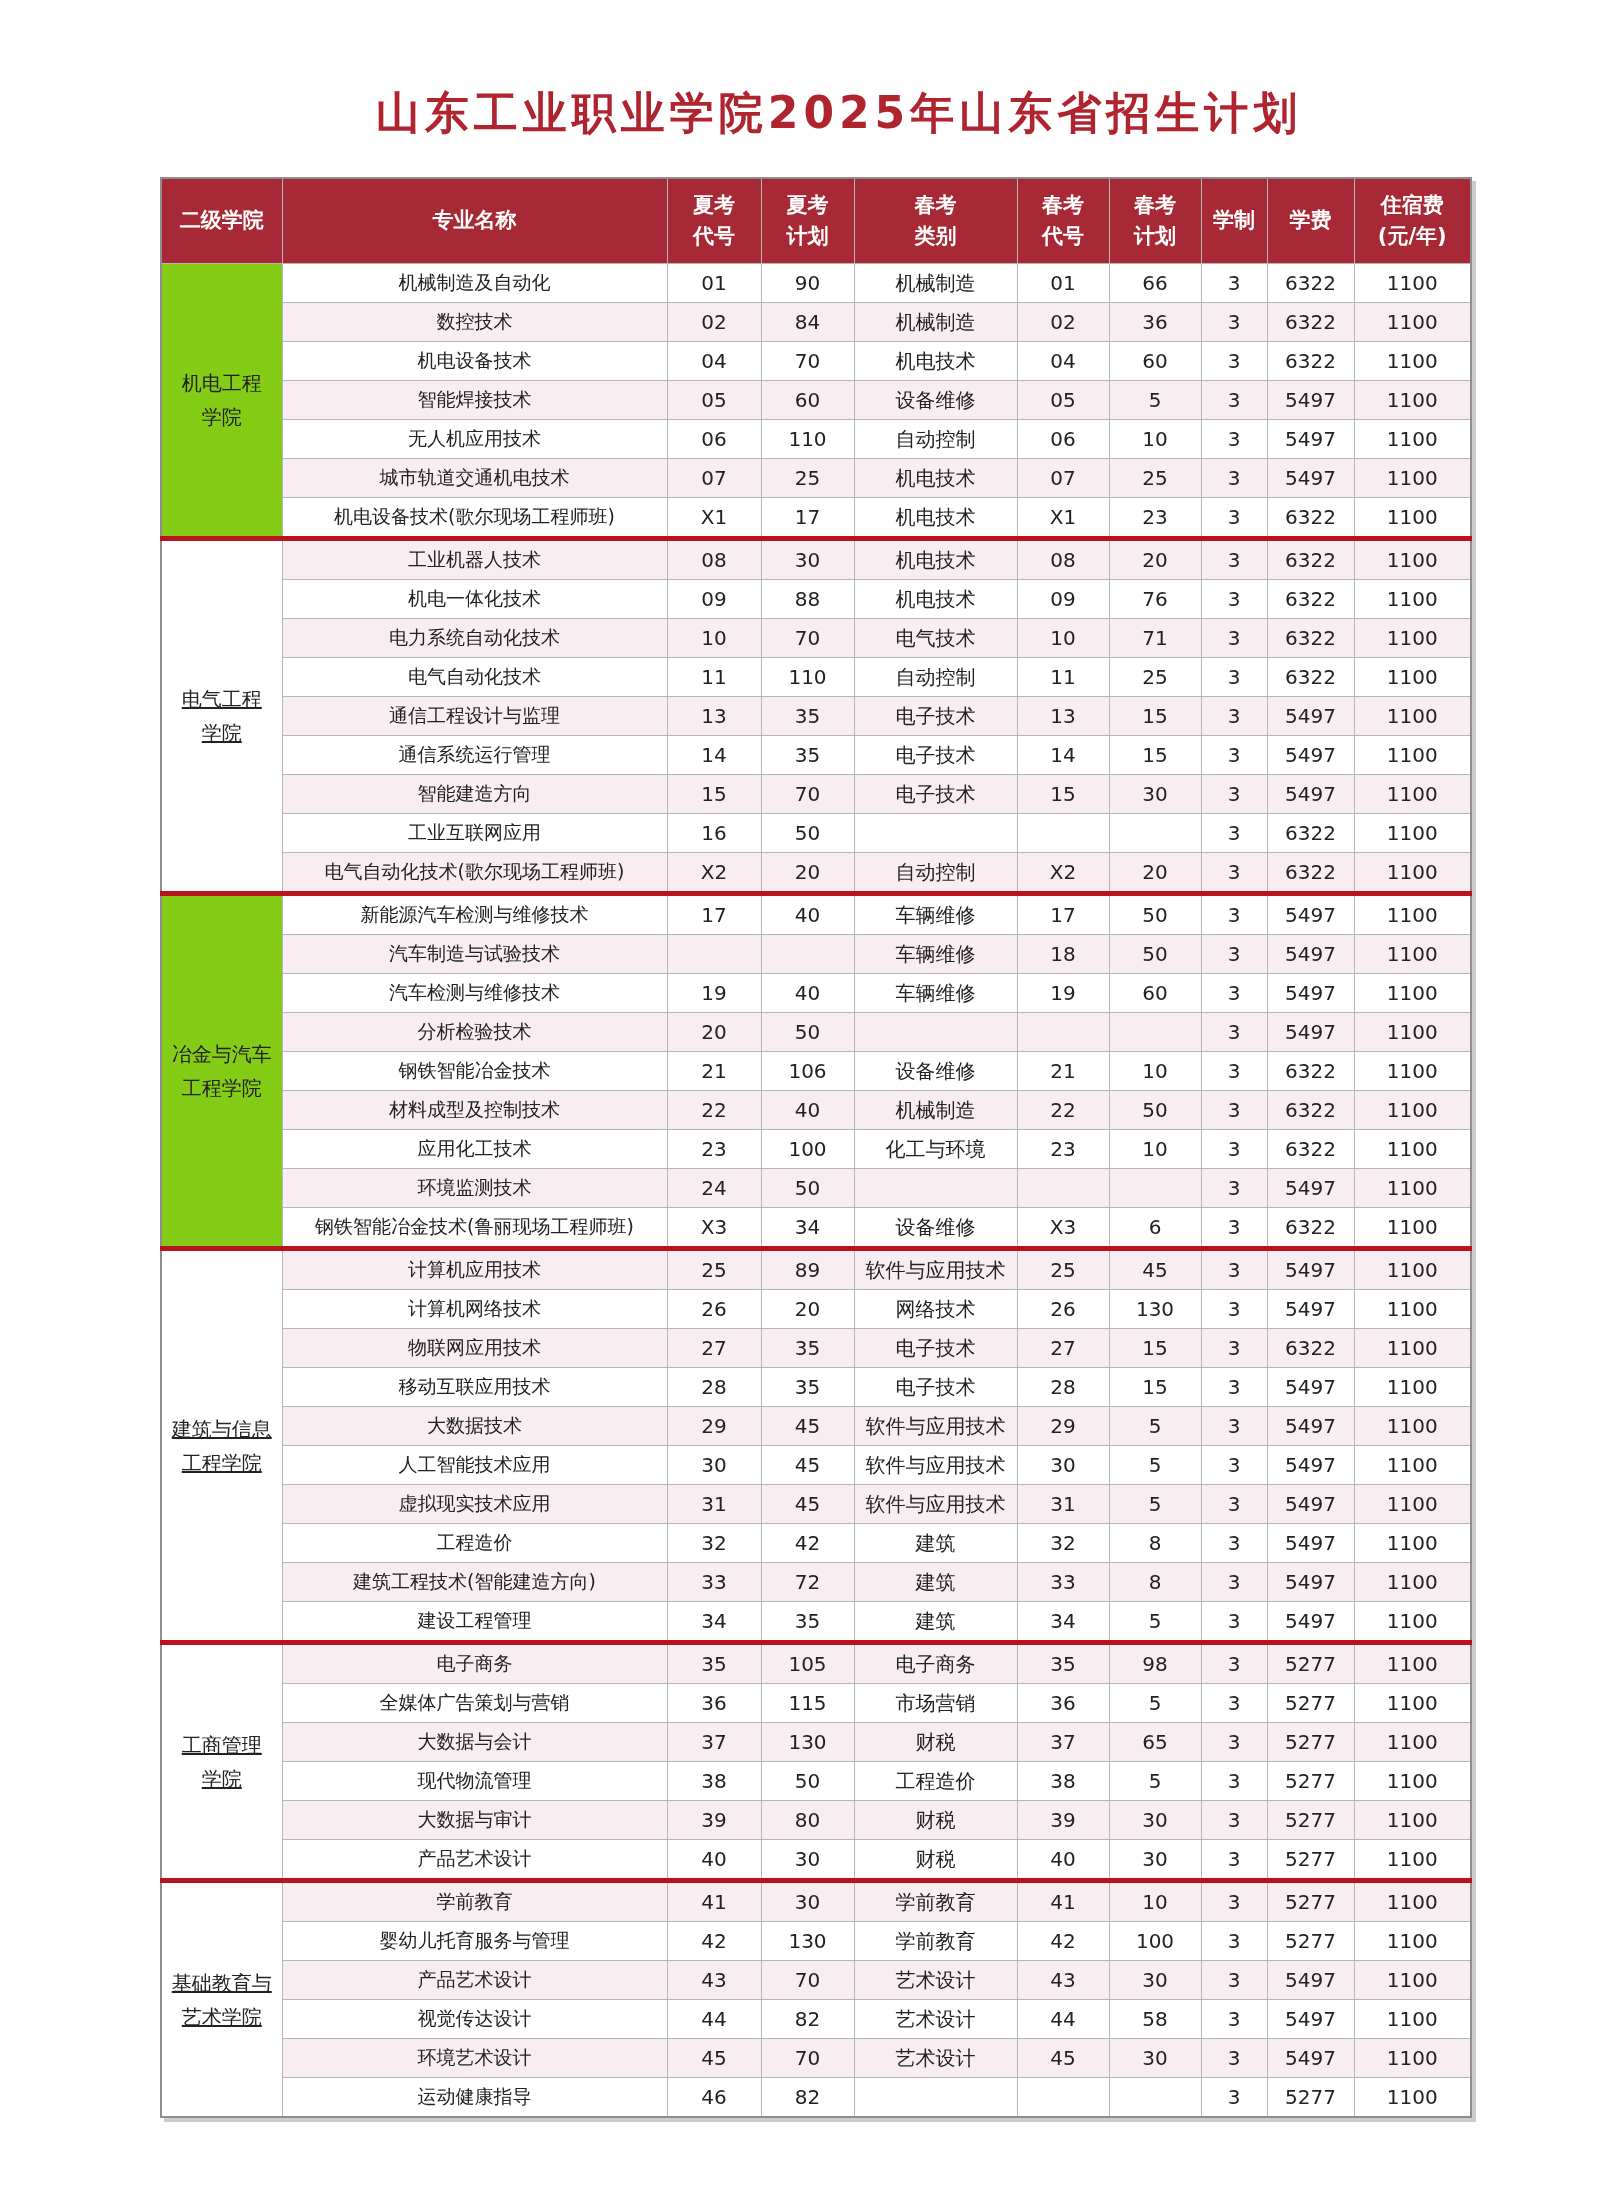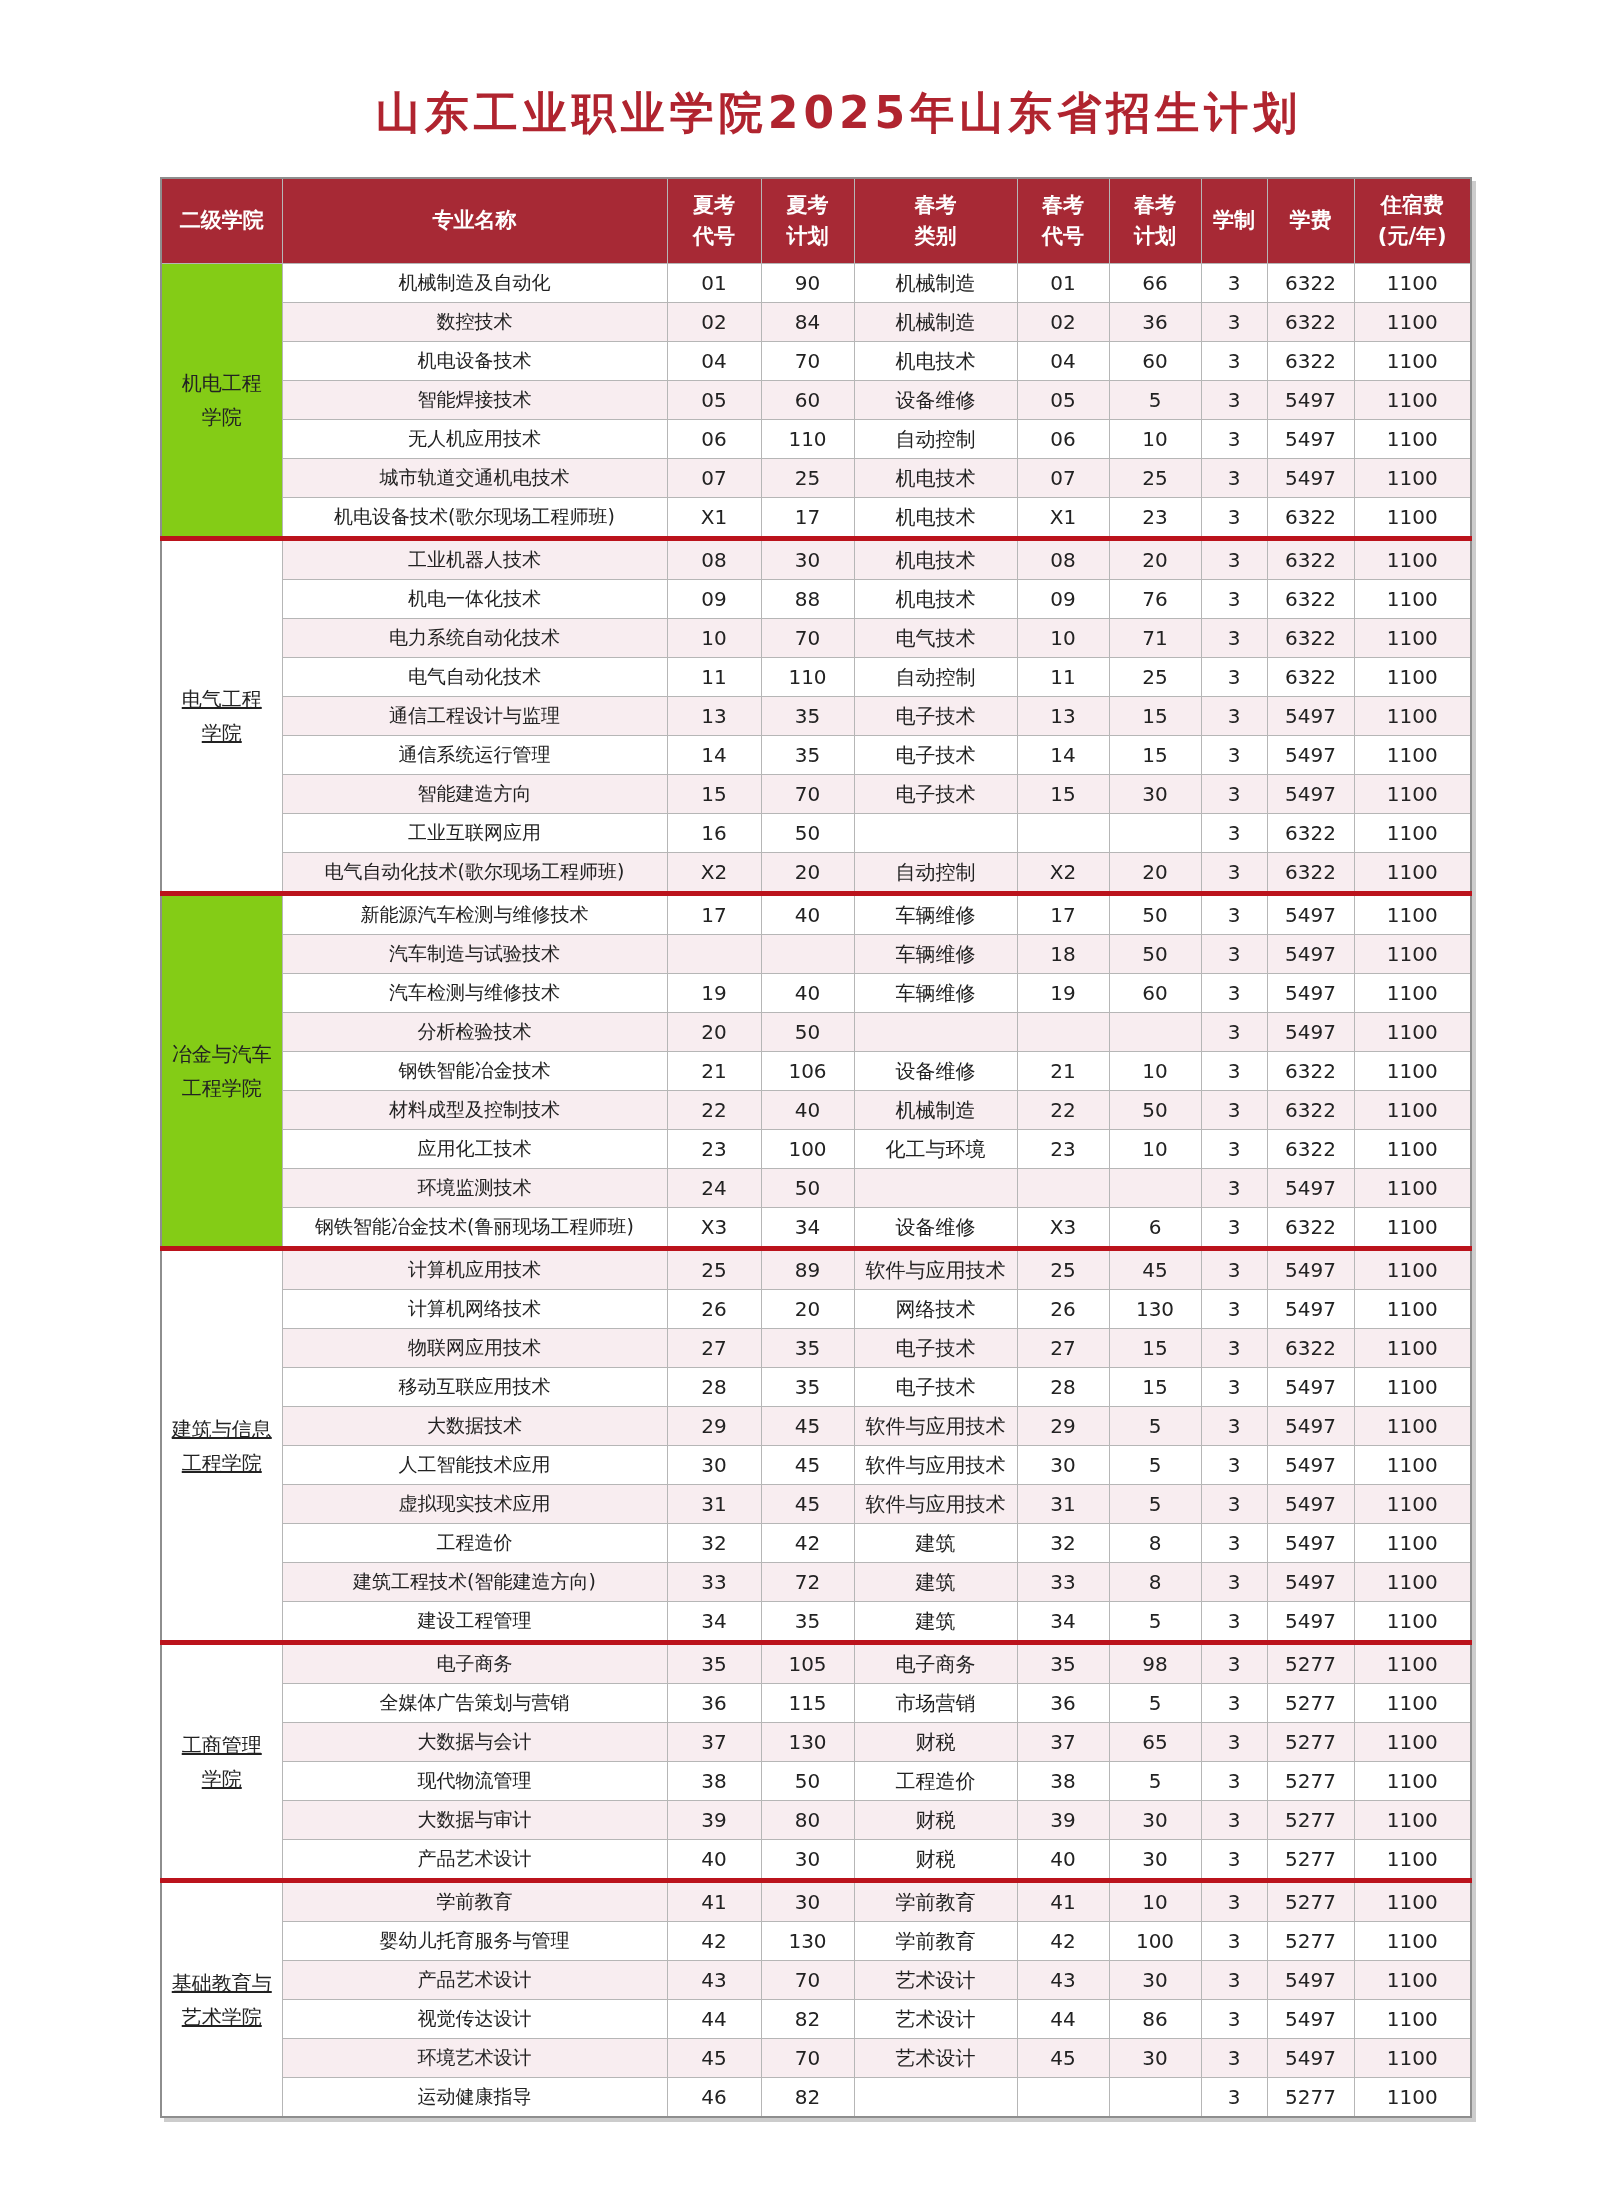--- a/index.html
+++ b/index.html
@@ -583,21 +583,21 @@
           <td>3</td>
           <td>5497</td>
           <td>1100</td>
         </tr>
         <tr>
           <td class="major">视觉传达设计</td>
           <td>44</td>
           <td>82</td>
           <td>艺术设计</td>
           <td>44</td>
-          <td>86</td>
+          <td>58</td>
           <td>3</td>
           <td>5497</td>
           <td>1100</td>
         </tr>
         <tr class="alt">
           <td class="major">环境艺术设计</td>
           <td>45</td>
           <td>70</td>
           <td>艺术设计</td>
           <td>45</td>

